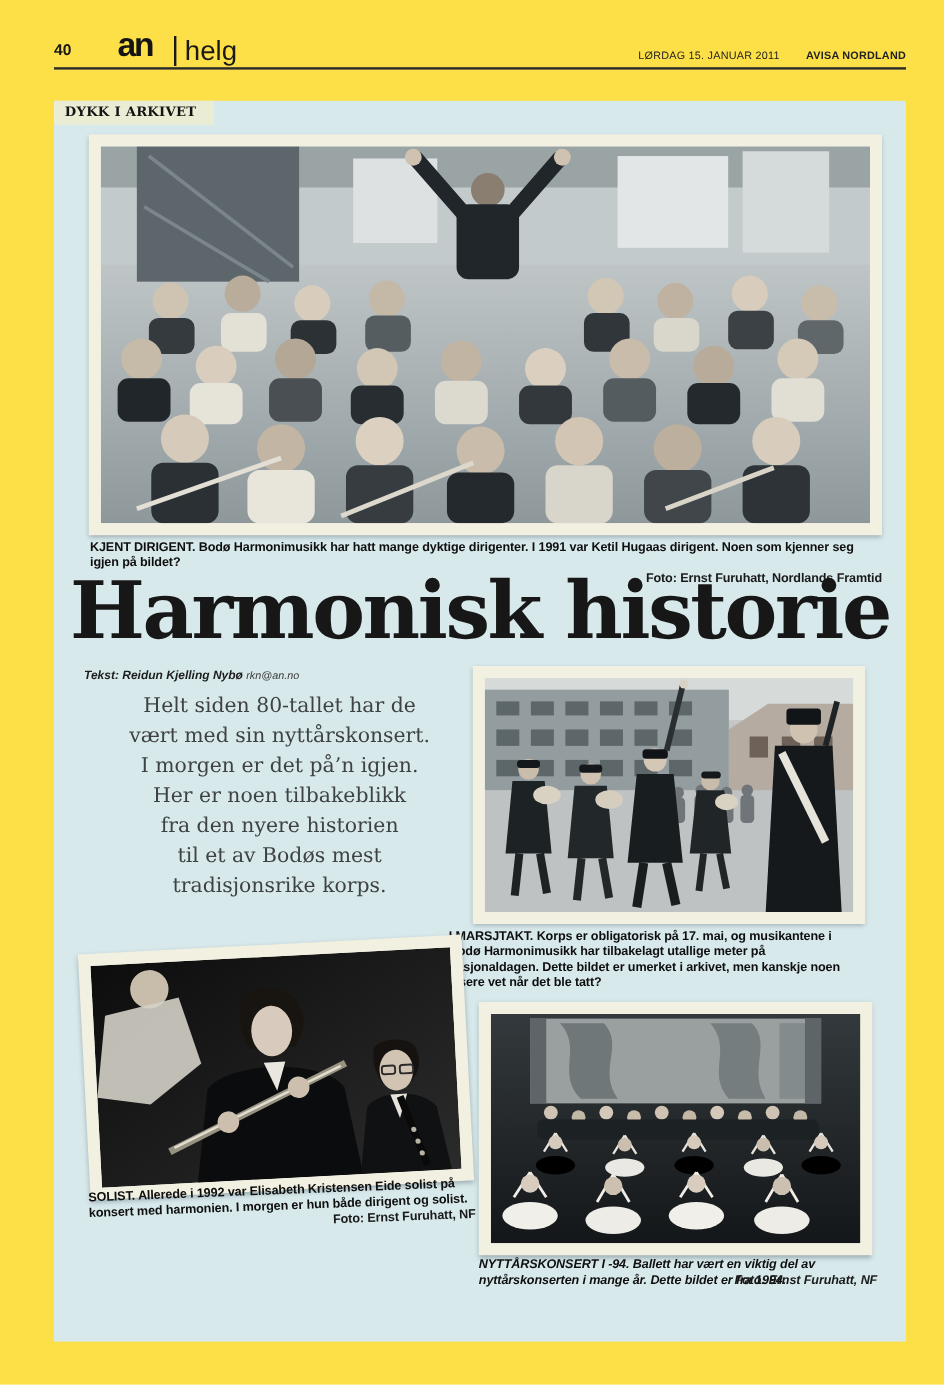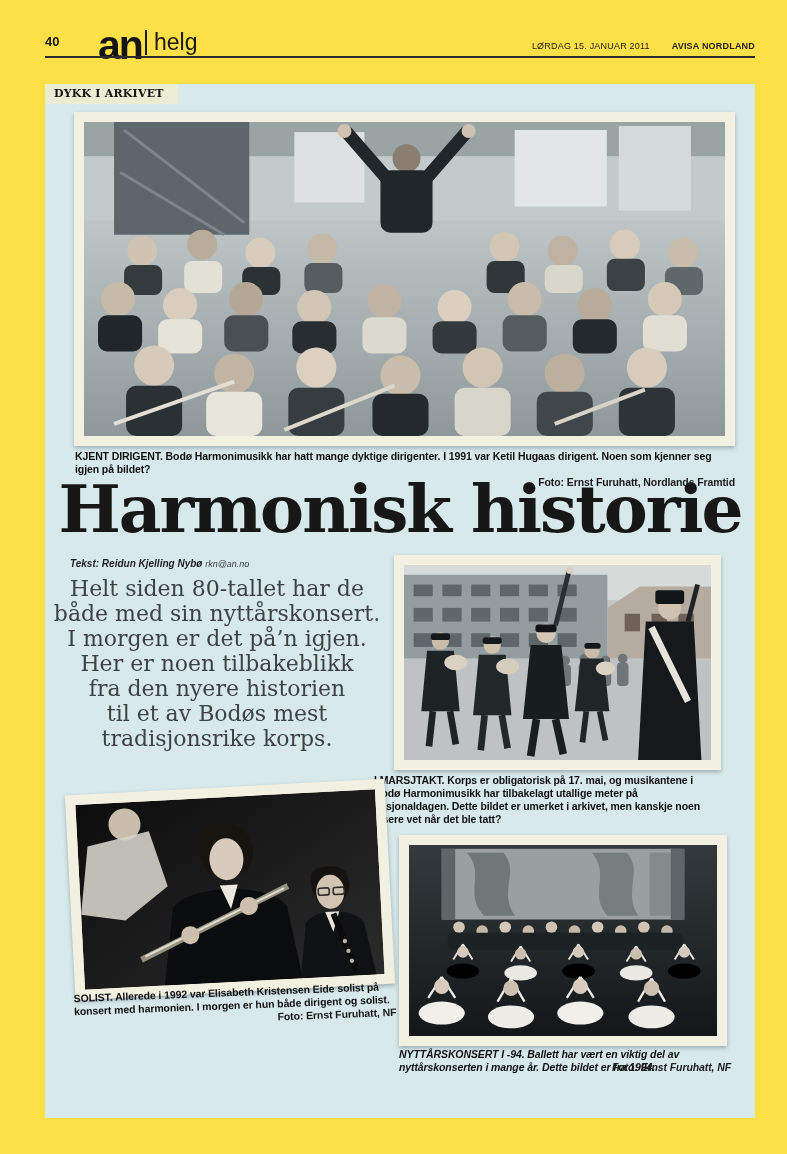--- a/index.html
+++ b/index.html
@@ -1,21 +1,21 @@
 <!DOCTYPE html>
 <html><head>
 <meta charset="utf-8">
 <style>
   html,body{margin:0;padding:0;background:#ffffff;}
   .page{position:relative;width:787px;height:1154px;background:#fde047;overflow:hidden;
         font-family:"Liberation Sans",sans-serif;-webkit-font-smoothing:antialiased;}
 
   
   .pagenum{position:absolute;left:45px;top:34px;font-size:13px;font-weight:bold;color:#161616;}
-  .logo{position:absolute;left:98px;top:22px;font-size:41px;font-weight:900;letter-spacing:-2px;color:#141414;}
+  .logo{position:absolute;left:98px;top:22px;font-size:28px;font-weight:900;letter-spacing:-2px;color:#141414;}
   .logo-div{position:absolute;left:145px;top:30px;width:2px;height:25px;background:#1a1a1a;}
   .section{position:absolute;left:154px;top:29px;font-size:23px;font-weight:400;color:#1a1a1a;}
   .dateline{position:absolute;right:32px;top:41px;font-size:9px;color:#222;letter-spacing:.2px;}
   .dateline b{margin-left:22px;}
   .head-rule{position:absolute;left:45px;top:56px;width:710px;height:2px;background:#2b2b2b;}
 
   
   .panel{position:absolute;left:45px;top:84px;width:710px;height:1034px;background:#d8e9ec;}
   .tag{position:absolute;left:45px;top:84px;background:#ebecd4;color:#141414;
        font-family:"DejaVu Serif",serif;font-weight:bold;font-size:11px;
@@ -39,22 +39,22 @@
   .c-ballet{left:399px;top:1048px;width:332px;font-style:italic;}
   .c-ballet .credit{margin-top:-13px;}
 
   
   .headline{position:absolute;left:45px;top:474px;width:710px;text-align:center;
             font-family:"DejaVu Serif",serif;font-weight:bold;font-size:66px;line-height:70px;
             letter-spacing:-2px;color:#171717;white-space:nowrap;}
   .byline{position:absolute;left:70px;top:558px;width:330px;text-align:left;font-size:10px;color:#1d1d1d;font-style:italic;}
   .byline b{font-weight:bold;}
   .byline .mail{font-weight:normal;font-size:9px;color:#3a3a3a;}
-  .lead{position:absolute;left:48px;top:576px;width:338px;text-align:center;
-        font-family:"DejaVu Serif",serif;font-size:22px;line-height:25px;color:#3e4244;}
+  .lead{position:absolute;left:64px;top:576px;width:338px;text-align:center;
+        font-family:"DejaVu Serif",serif;font-size:17px;line-height:25px;color:#3e4244;}
 </style>
 </head>
 <body>
 
 <div class="page">
 
   <div class="pagenum">40</div>
   <div class="logo">an</div>
   <div class="logo-div"></div>
   <div class="section">helg</div>
@@ -159,21 +159,21 @@
 
   <div class="headline">Harmonisk historie</div>
 
   <div class="byline">
     <b>Tekst: Reidun Kjelling Nybø</b>
     <span class="mail">rkn@an.no</span>
   </div>
 
   <div class="lead">
     <div>Helt siden 80-tallet har de</div>
-    <div>både med sin nyttårskonsert.</div>
+    <div>vært med sin nyttårskonsert.</div>
     <div>I morgen er det på’n igjen.</div>
     <div>Her er noen tilbakeblikk</div>
     <div>fra den nyere historien</div>
     <div>til et av Bodøs mest</div>
     <div>tradisjonsrike korps.</div>
   </div>
 
   <div class="frame f-march">
     <svg viewBox="0 0 320 200" preserveAspectRatio="none">
       <defs>

